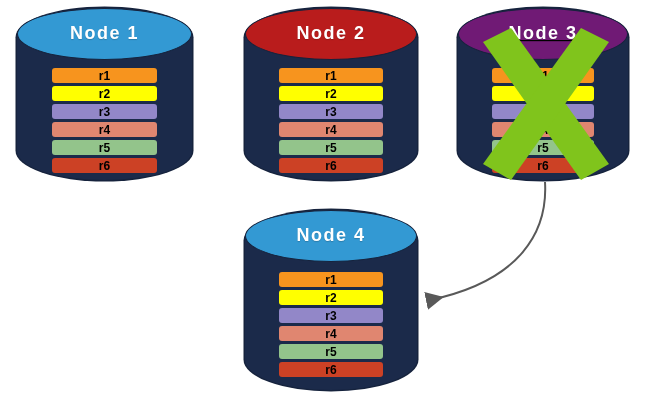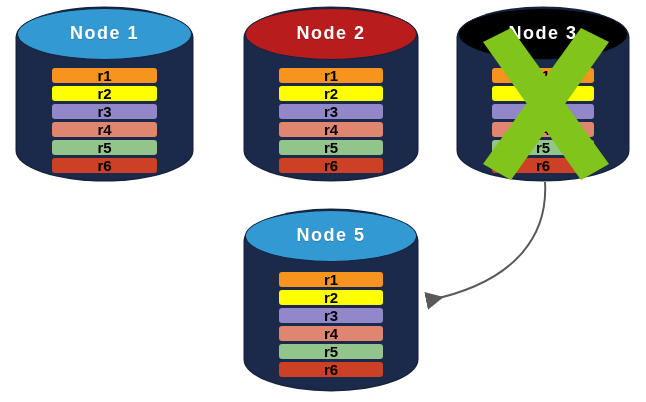--- a/index.html
+++ b/index.html
@@ -71,21 +71,21 @@
     display: flex;
     flex-direction: column;
     gap: 3px;
   }
   .row-bar {
     height: 15px;
     border-radius: 3px;
     display: flex;
     align-items: center;
     justify-content: center;
-    font-size: 15px;
+    font-size: 12px;
     font-weight: bold;
     color: #000000;
     font-family: "Liberation Sans", sans-serif;
     line-height: 1;
     box-sizing: border-box;
   }
 
   
   .fail-x {
     position: absolute;
@@ -132,21 +132,21 @@
       <div class="row-bar" style="background: rgb(255, 255, 0);">r2</div>
       <div class="row-bar" style="background: rgb(146, 135, 200);">r3</div>
       <div class="row-bar" style="background: rgb(224, 134, 112);">r4</div>
       <div class="row-bar" style="background: rgb(147, 196, 139);">r5</div>
       <div class="row-bar" style="background: rgb(204, 65, 37);">r6</div>
     </div>
   </div>
 
   <div class="node" id="node-3" style="left:458px; top:8px; width:170px; height:172px;">
     <div class="node-body" style="background: rgb(27, 42, 74);"></div>
-    <div class="node-top" style="background: #000000; text-decoration: underline;">
+    <div class="node-top" style="background: #701a75; text-decoration: underline;">
       <span class="node-title" style="color: rgb(255, 255, 255);">Node  3</span>
     </div>
     <div class="rows">
       <div class="row-bar" style="background: rgb(247, 148, 30);">r1</div>
       <div class="row-bar" style="background: rgb(255, 255, 0);">r2</div>
       <div class="row-bar" style="background: rgb(146, 135, 200);">r3</div>
       <div class="row-bar" style="background: rgb(224, 134, 112);">r4</div>
       <div class="row-bar" style="background: rgb(147, 196, 139);">r5</div>
       <div class="row-bar" style="background: rgb(204, 65, 37);">r6</div>
     </div>
@@ -155,21 +155,21 @@
   <svg class="fail-x" style="left:479px; top:28px;" width="134" height="160" viewBox="0 0 134 160">
     <g id="fail-cross-shape" fill="#80c41c">
       <polygon points="4,14 32,0 130,136 102,152"></polygon>
       <polygon points="130,14 102,0 4,136 32,152"></polygon>
     </g>
   </svg>
 
   <div class="node" id="node-4" style="left:245px; top:210px; width:172px; height:180px;">
     <div class="node-body" style="background: rgb(27, 42, 74);"></div>
     <div class="node-top" style="background: rgb(51, 153, 211);">
-      <span class="node-title" style="color: rgb(255, 255, 255);">Node  5</span>
+      <span class="node-title" style="color: rgb(255, 255, 255);">Node  4</span>
     </div>
     <div class="rows" style="top:62px;">
       <div class="row-bar" style="background: rgb(247, 148, 30);">r1</div>
       <div class="row-bar" style="background: rgb(255, 255, 0);">r2</div>
       <div class="row-bar" style="background: rgb(146, 135, 200);">r3</div>
       <div class="row-bar" style="background: rgb(224, 134, 112);">r4</div>
       <div class="row-bar" style="background: rgb(147, 196, 139);">r5</div>
       <div class="row-bar" style="background: rgb(204, 65, 37);">r6</div>
     </div>
   </div>

